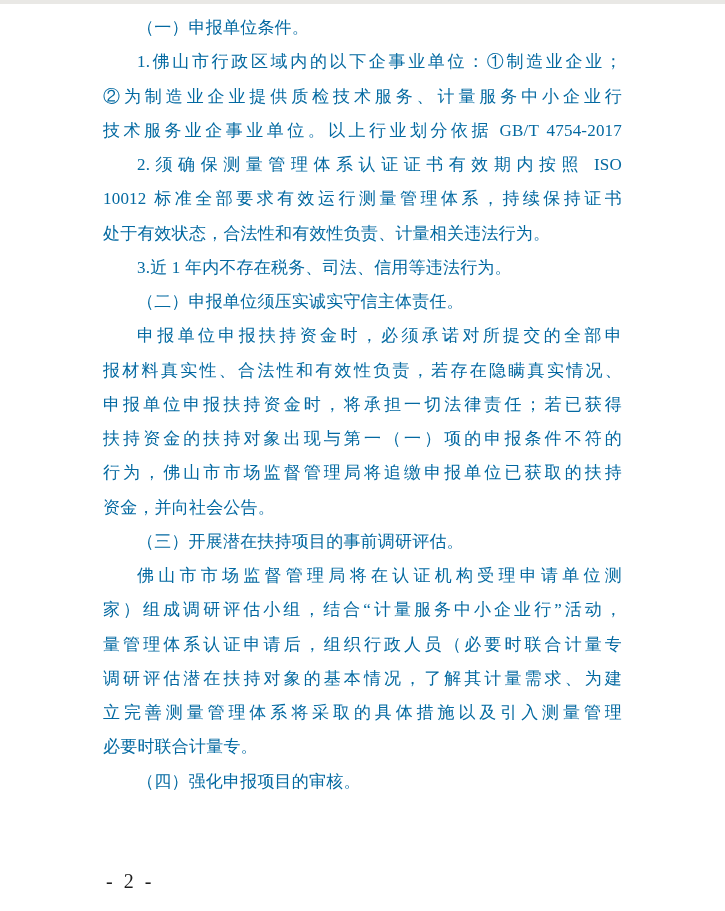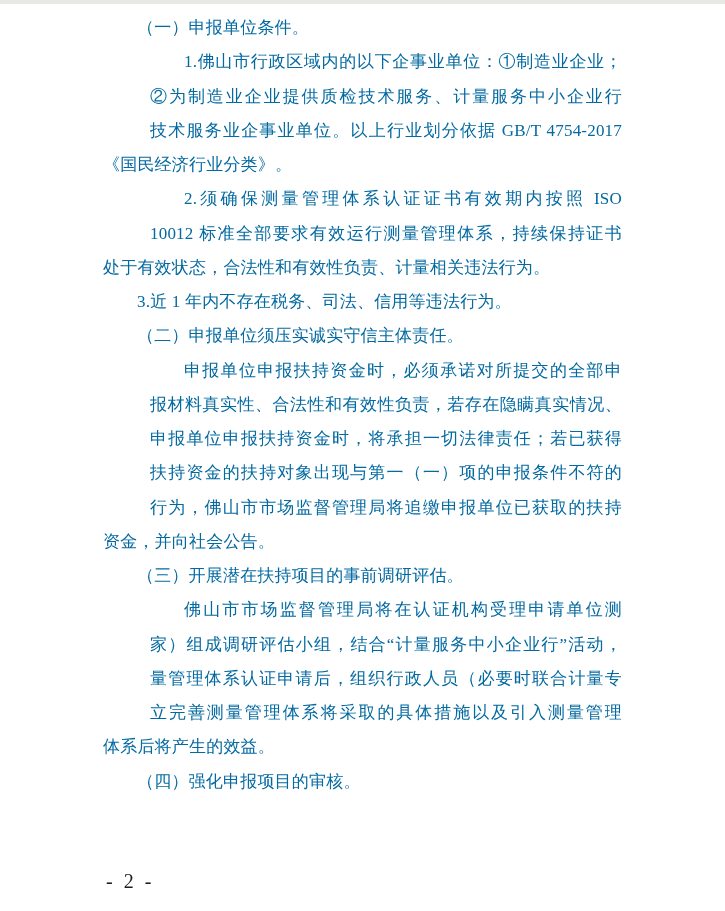--- a/index.html
+++ b/index.html
@@ -36,21 +36,20 @@
     text-align: left;
     white-space: normal;
     letter-spacing: 0.2px;
   }
   .line.indent {
     text-indent: 2em;
   }
   .line.fill {
     text-align: justify;
     text-align-last: justify;
-    margin-left: 47px;
   }
   .page-number {
     position: absolute;
     left: 106px;
     top: 866px;
     font-size: 20px;
     line-height: 30px;
     color: #1e1e1e;
     letter-spacing: 3px;
   }
@@ -58,34 +57,34 @@
 </head>
 <body>
 
 <div class="scan-edge"></div>
 
 <div class="doc-body" id="doc-body">
     <div class="line indent">（一）申报单位条件。</div>
     <div class="line indent fill">1.佛山市行政区域内的以下企事业单位：①制造业企业；</div>
     <div class="line fill">②为制造业企业提供质检技术服务、计量服务中小企业行</div>
     <div class="line fill">技术服务业企事业单位。以上行业划分依据 GB/T 4754-2017</div>
-    <div class="line">《国民经济行业分类》。</div>
     <div class="line indent fill">2.须确保测量管理体系认证证书有效期内按照 ISO</div>
     <div class="line fill">10012 标准全部要求有效运行测量管理体系，持续保持证书</div>
     <div class="line">处于有效状态，合法性和有效性负责、计量相关违法行为。</div>
     <div class="line indent">3.近 1 年内不存在税务、司法、信用等违法行为。</div>
     <div class="line indent">（二）申报单位须压实诚实守信主体责任。</div>
     <div class="line indent fill">申报单位申报扶持资金时，必须承诺对所提交的全部申</div>
     <div class="line fill">报材料真实性、合法性和有效性负责，若存在隐瞒真实情况、</div>
     <div class="line fill">申报单位申报扶持资金时，将承担一切法律责任；若已获得</div>
     <div class="line fill">扶持资金的扶持对象出现与第一（一）项的申报条件不符的</div>
     <div class="line fill">行为，佛山市市场监督管理局将追缴申报单位已获取的扶持</div>
     <div class="line">资金，并向社会公告。</div>
     <div class="line indent">（三）开展潜在扶持项目的事前调研评估。</div>
     <div class="line indent fill">佛山市市场监督管理局将在认证机构受理申请单位测</div>
     <div class="line fill">家）组成调研评估小组，结合“计量服务中小企业行”活动，</div>
     <div class="line fill">量管理体系认证申请后，组织行政人员（必要时联合计量专</div>
+    <div class="line fill">调研评估潜在扶持对象的基本情况，了解其计量需求、为建</div>
     <div class="line fill">立完善测量管理体系将采取的具体措施以及引入测量管理</div>
-    <div class="line">体系后将产生的效益。</div>
+    <div class="line">必要时联合计量专。</div>
     <div class="line indent">（四）强化申报项目的审核。</div>
   </div>
 
 <div class="page-number">- 2 -</div>
 
 </body></html>

